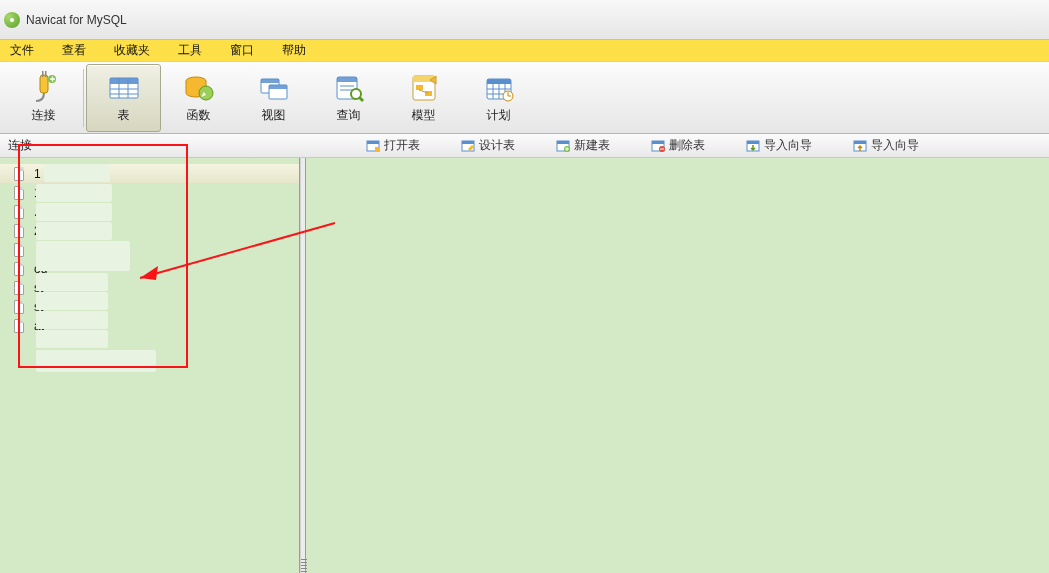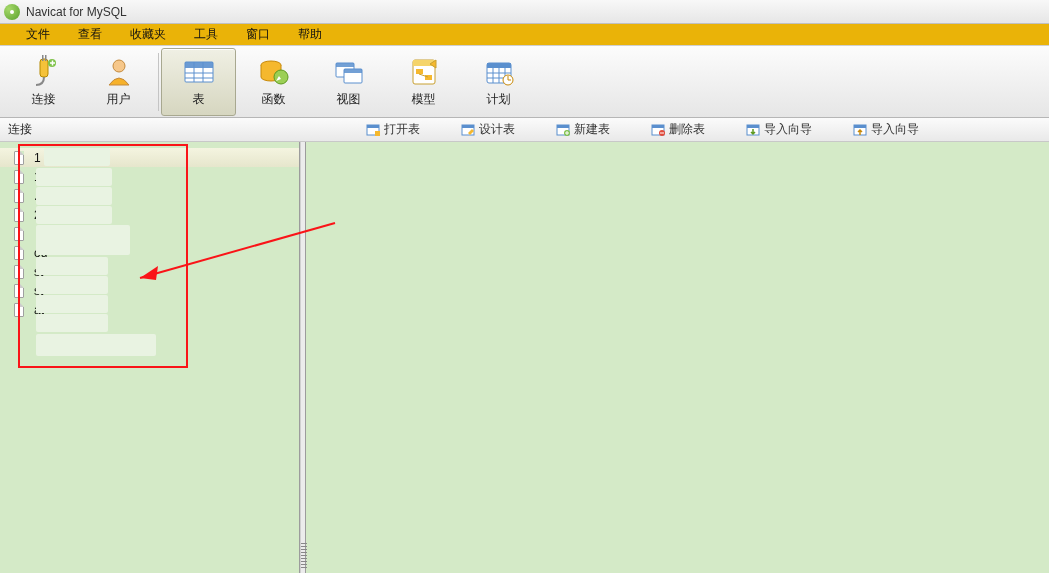--- a/index.html
+++ b/index.html
@@ -7,21 +7,21 @@
     font-family: "Microsoft YaHei", "SimSun", Arial, sans-serif;
     font-size: 12px;
     width: 1049px;
     height: 573px;
     overflow: hidden;
     background: #ffffff;
     position: relative;
   }
   
   .title-bar {
-    height: 24px;
+    height: 40px;
     background: linear-gradient(to bottom, #f8f8f8, #e6e6e6);
     display: flex;
     align-items: center;
     padding-left: 4px;
     border-bottom: 1px solid #c0c0c0;
   }
   .title-bar .app-icon {
     width: 16px; height: 16px;
     background: radial-gradient(circle at 30% 30%, #a6d96a, #5aa02c);
     border-radius: 50%;
@@ -33,25 +33,25 @@
     position:absolute; left:6px; top:6px; width:4px;height:4px;
     background:#fff; border-radius:50%;
   }
   .title-bar .title-text {
     color: #333;
     font-size: 12px;
   }
   
   .menu-bar {
     height: 22px;
-    background: #eab308;
+    background: #fde047;
     border-bottom: 1px solid #cfcfcf;
     display: flex;
     align-items: center;
-    padding-left: 26px;
+    padding-left: 10px;
     gap: 28px;
     color: #111;
   }
   .menu-bar span { cursor: default; }
   
   .toolbar {
     height: 72px;
     background: linear-gradient(to bottom, #fcfcfc, #e6e6e6);
     border-bottom: 1px solid #b6b6b6;
     display: flex;
@@ -238,29 +238,20 @@
           <rect x="13" y="4" width="8" height="18" rx="3" fill="#f5c23a" stroke="#b58900"></rect>
           <rect x="15" y="0" width="1.5" height="6" fill="#888"></rect>
           <rect x="18" y="0" width="1.5" height="6" fill="#888"></rect>
           <path d="M17 22 q0 8 -8 8" stroke="#888" stroke-width="2" fill="none"></path>
           <circle cx="25" cy="8" r="4" fill="#7fc24b"></circle>
           <path d="M23 8 l5 0 M25.5 5.5 l0 5" stroke="#fff" stroke-width="1.5"></path>
         </svg>
       </span>
       <span class="tool-label">连接</span>
     </div>
-    <div class="tool-btn">
-      <span class="tool-icon">
-        <svg width="34" height="34" viewBox="0 0 34 34">
-          <circle cx="17" cy="11" r="6" fill="#f6c78a" stroke="#c48a3d"></circle>
-          <path d="M7 30 q10 -14 20 0 Z" fill="#f6b12a" stroke="#c48a3d"></path>
-        </svg>
-      </span>
-      <span class="tool-label">用户</span>
-    </div>
   </div>
   <div class="group-sep"></div>
 
   <div class="tool-group">
     <div class="tool-btn selected">
       <span class="tool-icon">
         <svg width="34" height="34" viewBox="0 0 34 34">
           <rect x="3" y="7" width="28" height="20" rx="1" fill="#fff" stroke="#5a8fce"></rect>
           <rect x="3" y="7" width="28" height="6" fill="#5a8fce" opacity="0.9"></rect>
           <line x1="3" y1="18" x2="31" y2="18" stroke="#5a8fce"></line>
@@ -285,20 +276,33 @@
     <div class="tool-btn">
       <span class="tool-icon">
         <svg width="34" height="34" viewBox="0 0 34 34">
           <rect x="4" y="8" width="18" height="14" rx="1" fill="#fff" stroke="#5a8fce"></rect>
           <rect x="4" y="8" width="18" height="4" fill="#5a8fce" opacity=".85"></rect>
           <rect x="12" y="14" width="18" height="14" rx="1" fill="#fff" stroke="#5a8fce"></rect>
           <rect x="12" y="14" width="18" height="4" fill="#5a8fce" opacity=".85"></rect>
         </svg>
       </span>
       <span class="tool-label">视图</span>
+    </div>
+    <div class="tool-btn">
+      <span class="tool-icon">
+        <svg width="34" height="34" viewBox="0 0 34 34">
+          <rect x="5" y="6" width="20" height="22" rx="2" fill="#fff" stroke="#5a8fce"></rect>
+          <rect x="5" y="6" width="20" height="5" fill="#5a8fce" opacity=".85"></rect>
+          <line x1="8" y1="15" x2="22" y2="15" stroke="#5a8fce"></line>
+          <line x1="8" y1="19" x2="22" y2="19" stroke="#5a8fce"></line>
+          <circle cx="24" cy="23" r="5" fill="#fff" stroke="#5e9a20" stroke-width="2"></circle>
+          <line x1="27" y1="26" x2="31" y2="30" stroke="#5e9a20" stroke-width="3"></line>
+        </svg>
+      </span>
+      <span class="tool-label">查询</span>
     </div>
     <div class="tool-btn">
       <span class="tool-icon">
         <svg width="34" height="34" viewBox="0 0 34 34">
           <rect x="6" y="5" width="22" height="24" rx="2" fill="#fff" stroke="#c8a030"></rect>
           <path d="M6 5 h22 v6 h-22 Z" fill="#f5d46a"></path>
           <rect x="9" y="14" width="7" height="5" fill="#f5b82e"></rect>
           <rect x="18" y="20" width="7" height="5" fill="#f5b82e"></rect>
           <line x1="12" y1="19" x2="21" y2="22" stroke="#c8a030"></line>
           <path d="M23 9 l6 -4 v8 Z" fill="#f5b82e" stroke="#c8a030"></path>

